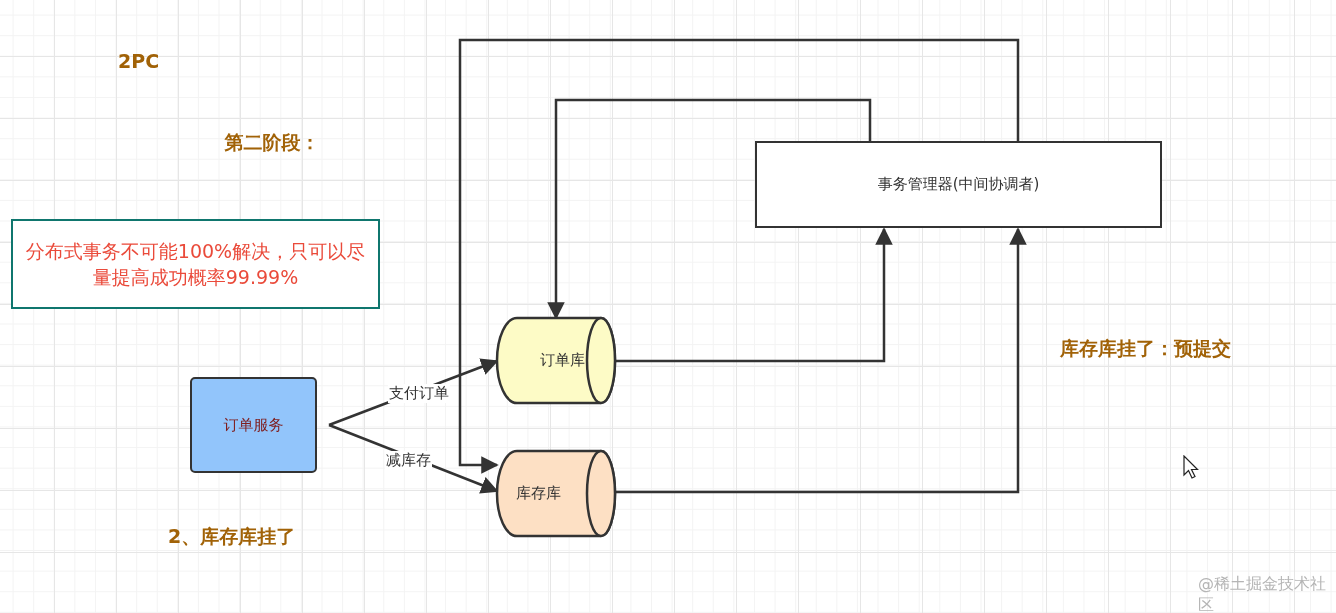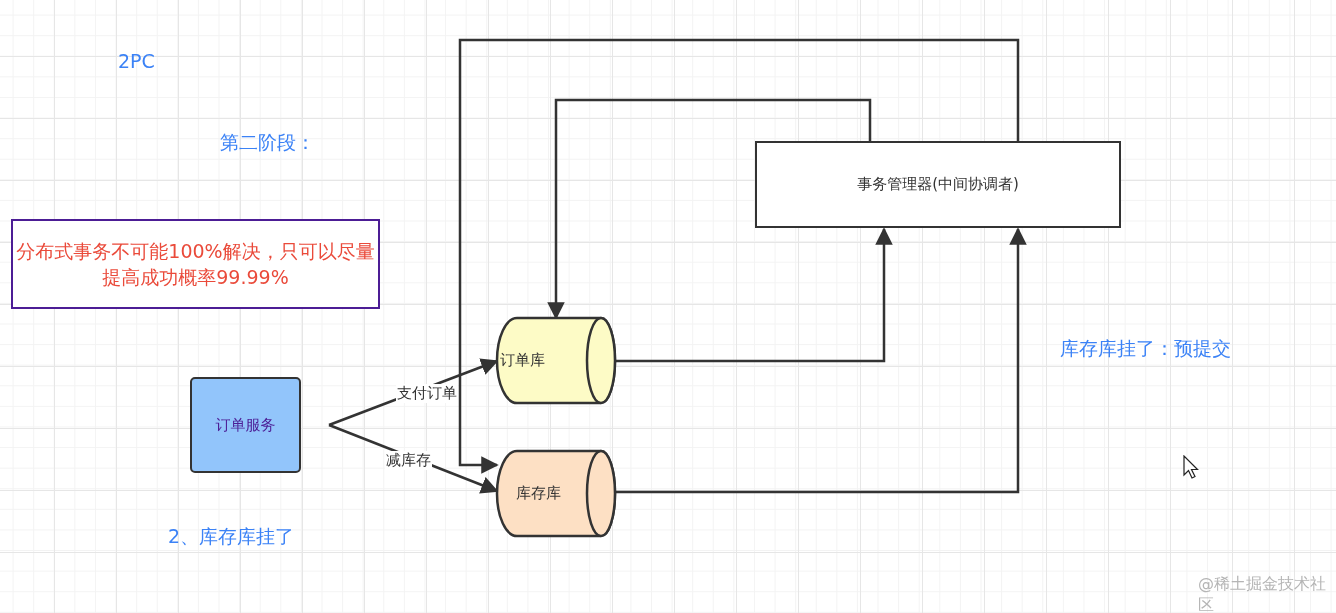--- a/index.html
+++ b/index.html
@@ -11,42 +11,42 @@
       linear-gradient(to bottom, #e6e6e6 1px, transparent 1px),
       linear-gradient(to right, #f3f3f3 1px, transparent 1px),
       linear-gradient(to bottom, #f3f3f3 1px, transparent 1px);
     background-size: 62px 62px, 62px 62px, 20.6px 20.6px, 20.6px 20.6px;
     background-position: -8px -6px, -8px -6px, -8px -6px, -8px -6px;
     font-family: "DejaVu Sans", sans-serif;
     color: #333333;
   }
   .abs { position: absolute; }
   svg.wires { position: absolute; left: 0; top: 0; }
-  .bold { font-weight: normal; color: #3b82f6; }
+  .bold { font-weight: bold; color: #a16207; }
   .title { left: 118px; top: 50px; font-size: 19px; }
-  .phase2 { left: 180px; top: 128px; font-size: 19px; line-height: 28px; width: 184px; margin-left: 40px; }
+  .phase2 { left: 180px; top: 128px; font-size: 19px; text-align: center; line-height: 28px; width: 184px; }
   .phase1 { left: 1060px; top: 336px; font-size: 19px; }
   .notes { left: 168px; top: 522px; font-size: 19px; line-height: 29px; }
   .notebox {
     left: 11px; top: 219px; width: 369px; height: 90px; box-sizing: border-box;
-    border: 2px solid #4c1d95; background: #ffffff;
+    border: 2px solid #0f766e; background: #ffffff;
     display: flex; align-items: center; justify-content: center;
-    color: #ea4a3a; font-size: 19px; line-height: 26px; text-align: center; padding: 0 2px;
+    color: #ea4a3a; font-size: 19px; line-height: 26px; text-align: center; padding: 0 12px;
   }
   .manager {
-    left: 755px; top: 141px; width: 366px; height: 87px; box-sizing: border-box;
+    left: 755px; top: 141px; width: 407px; height: 87px; box-sizing: border-box;
     border: 2px solid #333333; background: #ffffff;
     display: flex; align-items: center; justify-content: center;
     font-size: 15px; color: #333333;
   }
   .service {
-    left: 190px; top: 377px; width: 111px; height: 96px; box-sizing: border-box;
+    left: 190px; top: 377px; width: 127px; height: 96px; box-sizing: border-box;
     border: 2px solid #333333; border-radius: 5px; background: #92c5fb;
     display: flex; align-items: center; justify-content: center;
-    font-size: 15px; color: #4c1d95;
+    font-size: 15px; color: #7f1d1d;
   }
   .dblabel { font-size: 15px; color: #333333; position: absolute; }
   .edgelabel { font-size: 15px; color: #333333; background: #ffffff; padding: 0 1px; }
   .watermark { left: 1155px; top: 574px; font-size: 16px; color: #b5b5b5; margin-left: 43px; }
   .cursor { left: 1183px; top: 455px; }
 </style>
 </head>
 <body>
 
 <svg class="wires" width="1336" height="613">
@@ -90,24 +90,24 @@
 </div>
 
 <div class="abs manager">
   <span>事务管理器(中间协调者)</span>
 </div>
 
 <div class="abs service" style="background: rgb(146, 197, 251);">
   <span>订单服务</span>
 </div>
 
-<span class="dblabel" style="left:500px; top:351px;">订单库</span>
+<span class="dblabel" style="left:540px; top:351px;">订单库</span>
 <span class="dblabel" style="left:516px; top:484px;">库存库</span>
 
-<span class="abs edgelabel" style="left:396px; top:384px;">支付订单</span>
+<span class="abs edgelabel" style="left:388px; top:384px;">支付订单</span>
 <span class="abs edgelabel" style="left:385px; top:451px;">减库存</span>
 
 <div class="abs bold phase1">库存库挂了：预提交</div>
 
 <div class="abs bold notes">
   <div>2、库存库挂了</div>
 </div>
 
 <svg class="abs cursor" width="18" height="26" viewBox="0 0 18 26">
   <path d="M1,1 L1,20 L5.5,15.5 L9,23 L12,21.5 L8.5,14.5 L14.5,14.5 Z" fill="#ffffff" stroke="#222222" stroke-width="1.2"></path>

